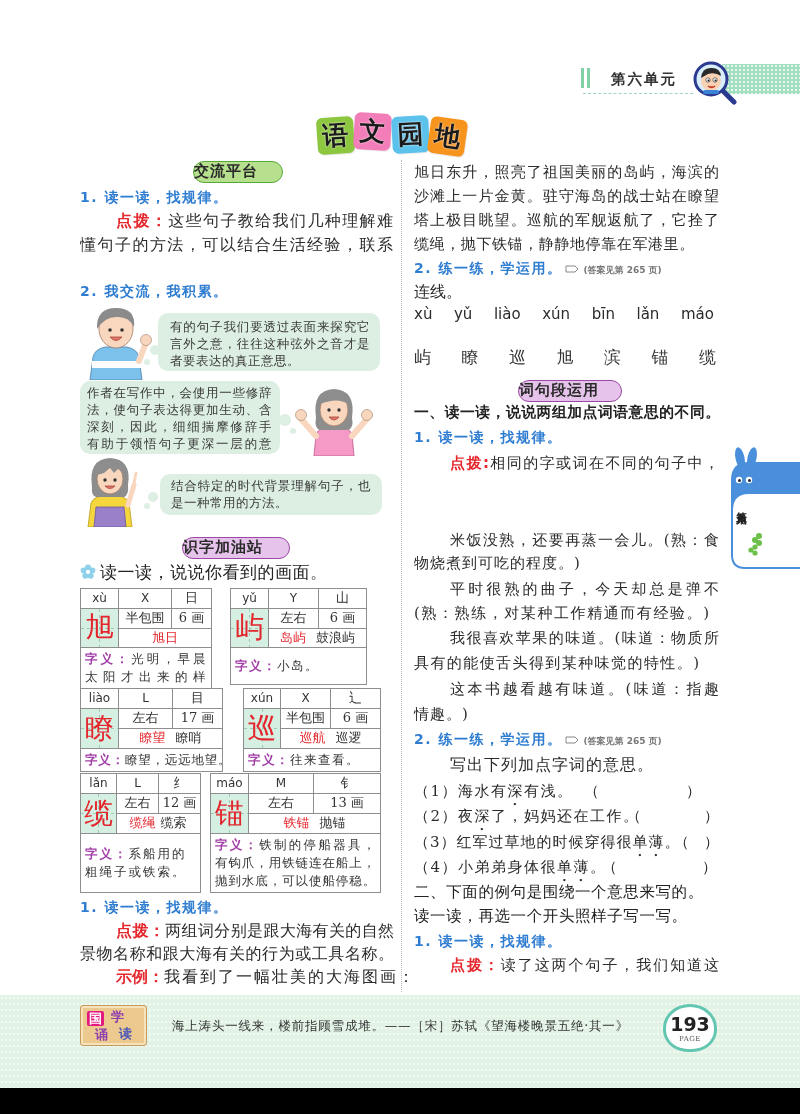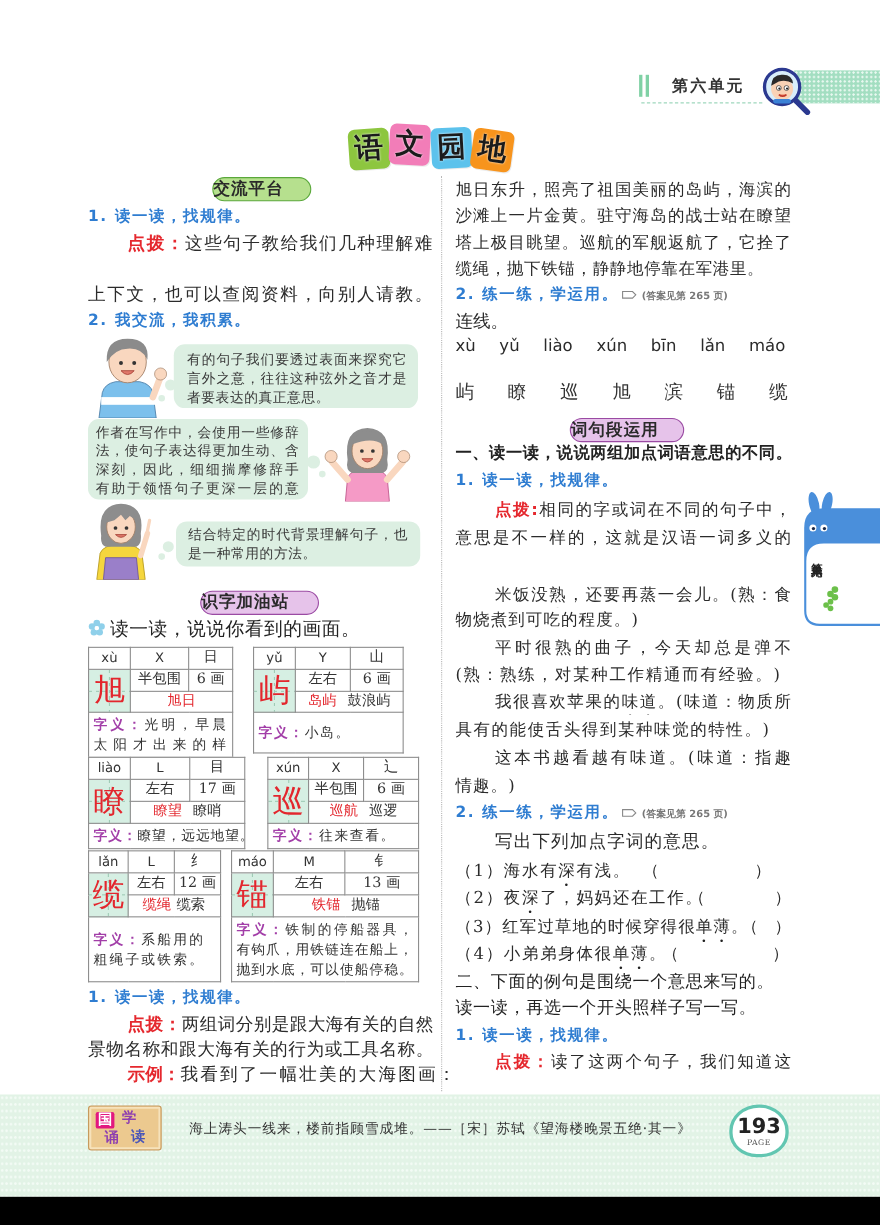--- a/index.html
+++ b/index.html
@@ -85,21 +85,21 @@
 <div class="tile" style="left:392px;top:116px;background:#5cc2ec;transform:rotate(-3deg)">园</div>
 <div class="tile" style="left:429px;top:118px;background:#f7941d;transform:rotate(8deg)">地</div>
 
 <div class="divider"></div>
 
 <div id="colL" class="col">
   <div class="badge green" style="left:113px;top:161px;width:90px">交流平台</div>
 
   <div class="ln blue" style="top:185px">1. 读一读，找规律。</div>
   <div class="ln body j ind" style="top:209px"><span class="redlab">点拨：</span><span>这些句子教给我们几种理解难</span></div>
-  <div class="ln body j" style="top:256px">上下文，也可以查阅资料，向别人请教。</div>
+  <div class="ln body j" style="top:233px">懂句子的方法，可以结合生活经验，联系</div>
   <div class="ln blue" style="top:279px">2. 我交流，我积累。</div>
 </div>
 
 <svg class="abs" style="left:82px;top:305px" width="70" height="75" viewBox="0 0 70 75">
   <path d="M8 75 L11 52 Q13 44 23 42 L45 42 Q55 44 57 52 L60 75 Z" fill="#7cc0ec" stroke="#4d7fa8" stroke-width=".8"></path>
   <rect x="10" y="56" width="49" height="7" fill="#fff"></rect>
   <path d="M57 56 L63 40" stroke="#f9d7bf" stroke-width="6" stroke-linecap="round"></path>
   <circle cx="64" cy="35" r="5.5" fill="#f9d7bf" stroke="#a07e66" stroke-width=".6"></circle>
   <ellipse cx="34" cy="24" rx="17" ry="19" fill="#f9d7bf" stroke="#a07e66" stroke-width=".8"></ellipse>
   <path d="M15 24 Q14 3 34 3 Q54 3 52 22 Q47 11 34 12 Q23 12 15 24Z" fill="#8b8b8b"></path>
@@ -375,21 +375,20 @@
     <span>旭</span>
     <span>滨</span>
     <span>锚</span>
     <span>缆</span>
   </div>
 
   <div class="badge purple" style="left:104px;top:380px;width:104px">词句段运用</div>
   <div class="ln j sans" style="top:400px;font-size:14.8px;font-weight:bold;color:#222">一、读一读，说说两组加点词语意思的不同。</div>
   <div class="ln blue" style="top:425px">1. 读一读，找规律。</div>
   <div class="ln body j ind" style="top:451px"><span class="redlab">点拨:</span><span>相同的字或词在不同的句子中，</span></div>
-  <div class="ln body j" style="top:477px">意思是不一样的，这就是汉语一词多义的</div>
 
   <div class="ln body j ind" style="top:528px"><span>米饭没</span><span class="emph">熟</span><span>，还要再蒸一会儿。(熟：食</span></div>
   <div class="ln body" style="top:551px">物烧煮到可吃的程度。)</div>
   <div class="ln body j ind" style="top:577px"><span>平时很</span><span class="emph">熟</span><span>的曲子，今天却总是弹不准。</span></div>
   <div class="ln body j" style="top:601px;padding-right:10px">(熟：熟练，对某种工作精通而有经验。)</div>
   <div class="ln body j" style="top:651px;padding-right:20px">具有的能使舌头得到某种味觉的特性。)</div>
   <div class="ln body j ind" style="top:626px"><span>我很喜欢苹果的</span><span class="emph">味道</span><span>。(味道：物质所</span></div>
   <div class="ln body j ind" style="top:677px"><span>这本书越看越有</span><span class="emph">味道</span><span>。(味道：指趣味；</span></div>
   <div class="ln body" style="top:702px">情趣。)</div>
 

